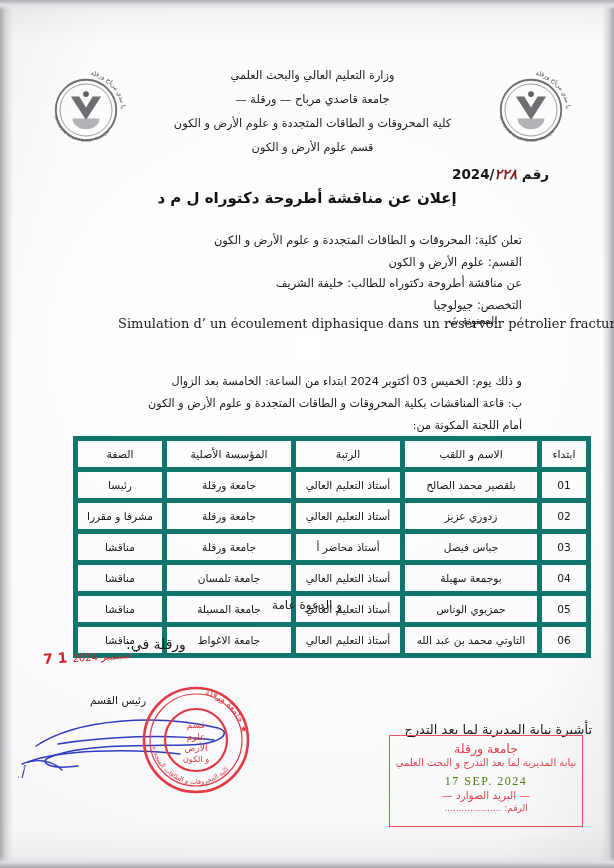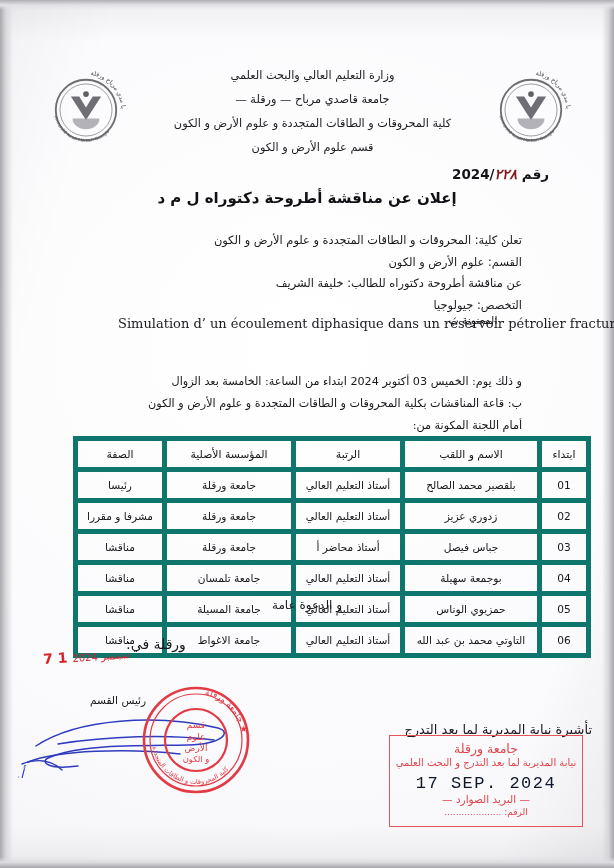--- a/index.html
+++ b/index.html
@@ -219,24 +219,24 @@
     letter-spacing: 2px;
     color: #e0444c;
   }
   .visa-box .v-sub {
     font-size: 10px;
     margin-top: 1px;
     color: #e0444c;
   }
   .visa-box .v-date {
     margin-top: 6px;
-    font-family: Liberation Mono, monospace;
-    font-size: 17px;
+    font-family: Liberation Serif, serif;
+    font-size: 12px;
     letter-spacing: 1.5px;
-    color: #0f172a;
+    color: #4d7c0f;
     direction: ltr;
   }
   .visa-box .v-foot {
     font-size: 10.5px;
     letter-spacing: 1px;
   }
   .visa-box .v-num {
     margin-top: 2px;
     font-size: 9px;
     text-align: center;

